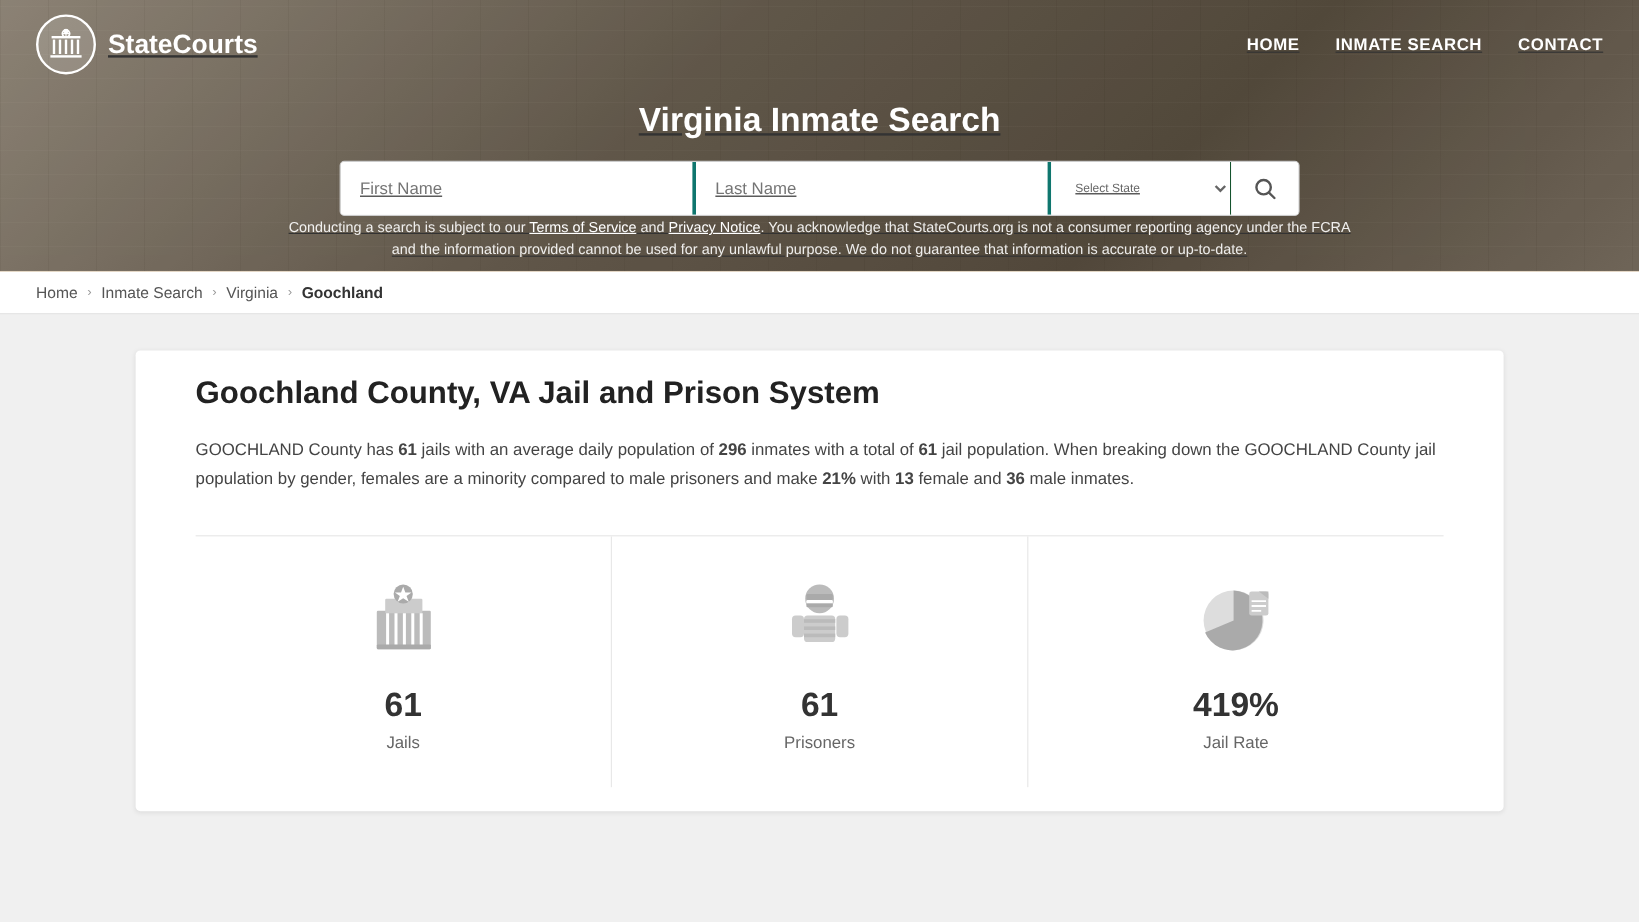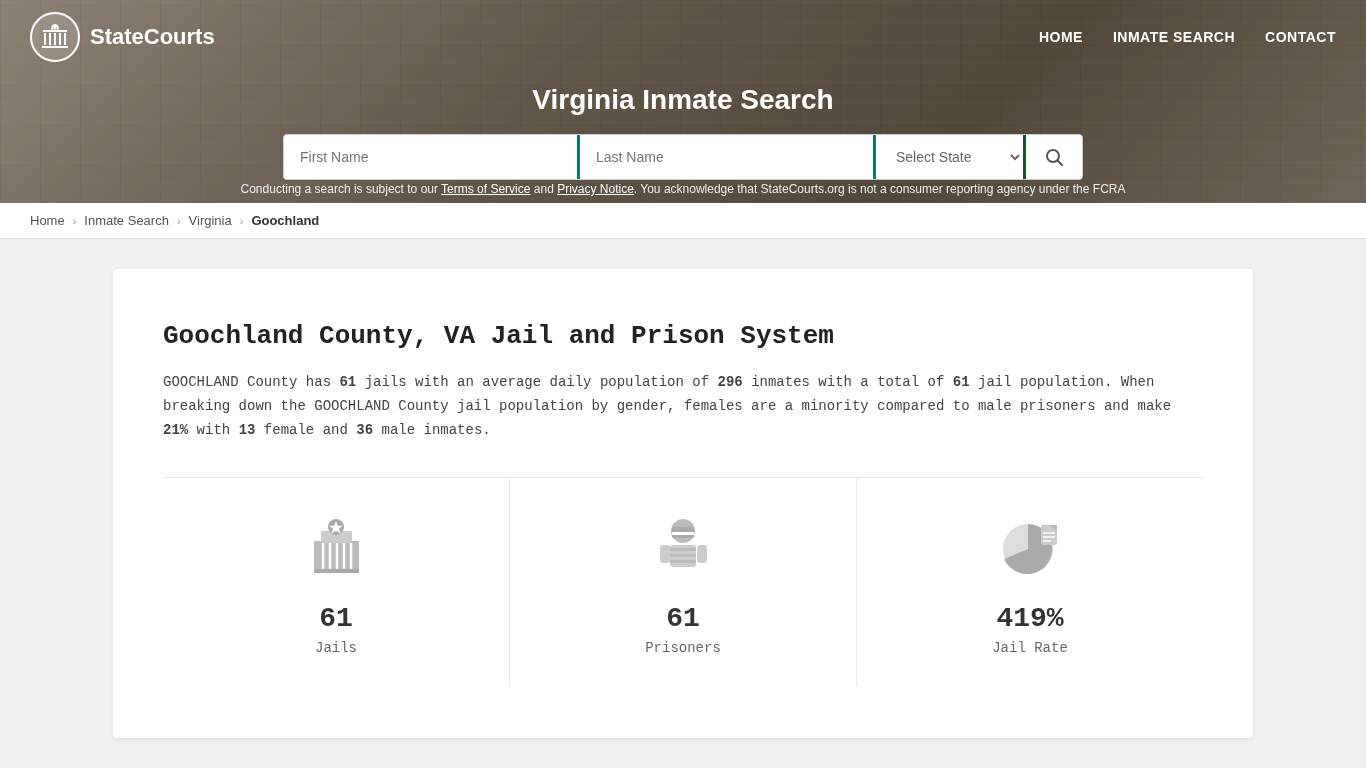--- a/index.html
+++ b/index.html
@@ -2,23 +2,24 @@
 <html><head>
   <meta charset="utf-8">
   <style>
     * { margin: 0; padding: 0; box-sizing: border-box; }
     body { font-family: Arial, sans-serif; font-size: 14px; color: #333; background: #f0f0f0; }
 
     
     .header {
       position: relative;
       width: 100%;
-      height: 203px;
+      height: 226px;
       background: #a16207;
       overflow: hidden;
+      text-decoration: underline;
     }
     .header-bg {
       position: absolute;
       inset: 0;
       background: linear-gradient(135deg, #888 0%, #555 40%, #444 70%, #666 100%);
       opacity: 0.85;
     }
     
     .header-bg::after {
       content: '';
@@ -107,24 +108,24 @@
       border: none;
       outline: none;
       font-size: 14px;
       color: #666;
       border-right: 3px solid #0f766e;
     }
     .search-bar select {
       padding: 12px 16px;
       border: none;
       outline: none;
-      font-size: 14px;
+      font-size: 10px;
       color: #666;
       background: white;
-      border-right: 3px solid #14532d;
+      border-right: 1px solid #14532d;
       cursor: pointer;
       min-width: 150px;
       appearance: auto;
     }
     .search-btn {
       padding: 12px 18px;
       background: white;
       border: none;
       cursor: pointer;
       display: flex;
@@ -170,23 +171,22 @@
 
     
     .main {
       max-width: 1180px;
       margin: 30px auto;
       padding: 0 20px;
     }
     .content-card {
       background: white;
       border-radius: 4px;
-      padding: 52px 50px;
+      padding: 20px 50px;
       box-shadow: 0 1px 4px rgba(0,0,0,0.08);
-      font-family: Liberation Mono, monospace;
     }
     .page-title {
       font-size: 26px;
       font-weight: bold;
       color: #222;
       margin-bottom: 20px;
     }
     .description {
       font-size: 14px;
       line-height: 1.7;

